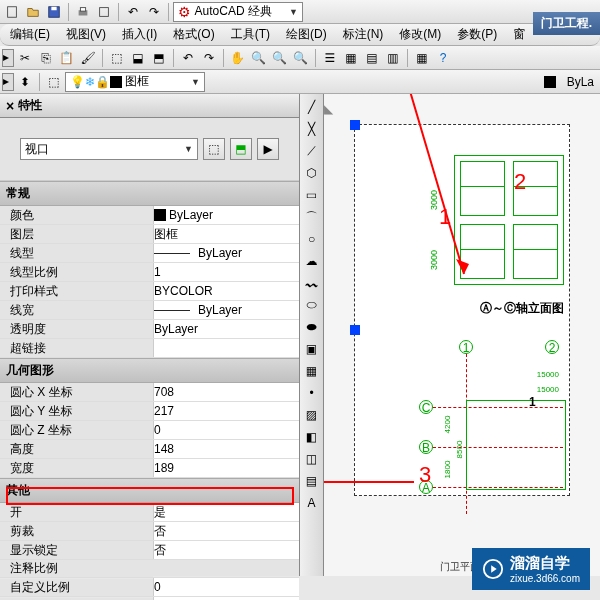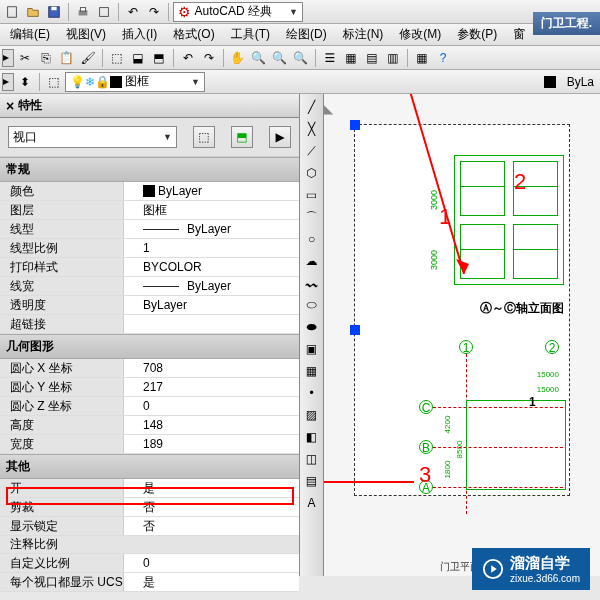--- a/index.html
+++ b/index.html
@@ -1,32 +1,32 @@
 <!DOCTYPE html>
 <html><head>
 <meta charset="utf-8">
 <style>
 * { margin: 0; padding: 0; box-sizing: border-box; font-family: "SimSun", "Microsoft YaHei", sans-serif; font-size: 12px; }
 body { background: #e8e8e8; width: 600px; height: 600px; overflow: hidden; position: relative; }
 .toolbar-row { display: flex; align-items: center; height: 24px; background: linear-gradient(#f5f5f5, #e0e0e0); border-bottom: 1px solid #aaa; padding: 0 2px; gap: 1px; }
 .tool-btn { width: 20px; height: 20px; border: 1px solid transparent; display: flex; align-items: center; justify-content: center; cursor: pointer; }
 .tool-sep { width: 1px; height: 18px; background: #aaa; margin: 0 3px; }
 .dropdown { height: 20px; border: 1px solid #888; background: white; padding: 0 4px; display: flex; align-items: center; min-width: 100px; }
-.menu-row { display: flex; height: 22px; background: linear-gradient(#f5f5f5, #e0e0e0); border-bottom: 1px solid #aaa; gap: 8px; padding: 0 6px; align-items: center; }
+.menu-row { display: flex; height: 22px; background: linear-gradient(#f5f5f5, #e0e0e0); border-bottom: 1px solid #aaa; gap: 8px; padding: 0 6px; align-items: center; border-radius: 9px; }
 .menu-item { padding: 2px 4px; cursor: pointer; }
 .main-area { display: flex; height: calc(600px - 118px); }
 .properties-panel { width: 300px; background: #e4e4e4; border-right: 1px solid #888; display: flex; flex-direction: column; }
 .panel-header { background: linear-gradient(#f0f0f0, #d0d0d0); padding: 3px 6px; font-weight: bold; border-bottom: 1px solid #888; display: flex; align-items: center; }
-.panel-top-controls { display: flex; padding: 8px; gap: 16px; align-items: center; background: #e4e4e4; border-bottom: 1px solid #ccc; }
+.panel-top-controls { display: flex; padding: 20px; gap: 5px; align-items: center; background: #e4e4e4; border-bottom: 1px solid #ccc; }
 .panel-dropdown { flex: 1; height: 22px; border: 1px solid #888; background: white; padding: 0 4px; display: flex; align-items: center; justify-content: space-between; }
 .small-btn { width: 22px; height: 22px; border: 1px solid #888; background: linear-gradient(#f5f5f5,#ddd); display: flex; align-items: center; justify-content: center; cursor: pointer; }
 .section-header { background: linear-gradient(#d8d8d8,#c0c0c0); padding: 3px 6px; font-weight: bold; border-top: 1px solid #aaa; border-bottom: 1px solid #aaa; }
 .prop-row { display: flex; height: 20px; align-items: center; border-bottom: 1px solid #ddd; }
-.prop-label { width: 123px; padding-left: 10px; background: #e4e4e4; }
-.prop-value { flex: 1; padding-left: 19px; background: #fff; height: 18px; display: flex; align-items: center; border-left: 1px solid #ccc; }
+.prop-label { width: 153px; padding-left: 10px; background: #e4e4e4; }
+.prop-value { flex: 1; padding-left: 0; background: #fff; height: 18px; display: flex; align-items: center; border-left: 1px solid #ccc; }
 .vtoolbar { width: 24px; background: linear-gradient(90deg,#f0f0f0,#d8d8d8); border-right: 1px solid #888; display: flex; flex-direction: column; gap: 2px; padding: 3px 0; align-items: center; }
 .vtool { width: 20px; height: 20px; border: 1px solid transparent; cursor: pointer; display: flex; align-items: center; justify-content: center; }
 .drawing-area { flex: 1; background: #f5f5f5; position: relative; overflow: hidden; }
 .drawing-content { position: absolute; left: 30px; top: 30px; right: 30px; bottom: 80px; background: white; border: 1px dashed #333; }
 .blue-handle { width: 10px; height: 10px; background: #0040ff; position: absolute; }
 .red-box { position: absolute; border: 2px solid #ff0000; }
 .red-num { position: absolute; color: #ff0000; font-size: 22px; font-weight: normal; }
 .drop-arrow { font-size: 9px; color: #333; }
 .title-bar-right { position: absolute; top: 12px; right: 0; background: linear-gradient(#5a7fb0,#3a5f90); color: white; padding: 3px 8px; font-weight: bold; }
 .watermark { position: absolute; bottom: 10px; right: 10px; background: #0e5a9c; color: white; padding: 6px 10px; display: flex; align-items: center; gap: 6px; font-size: 14px; }

